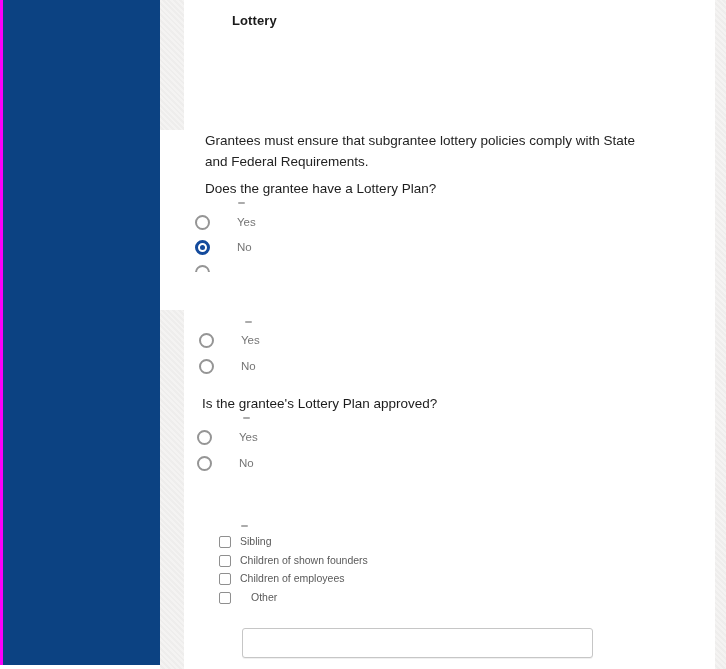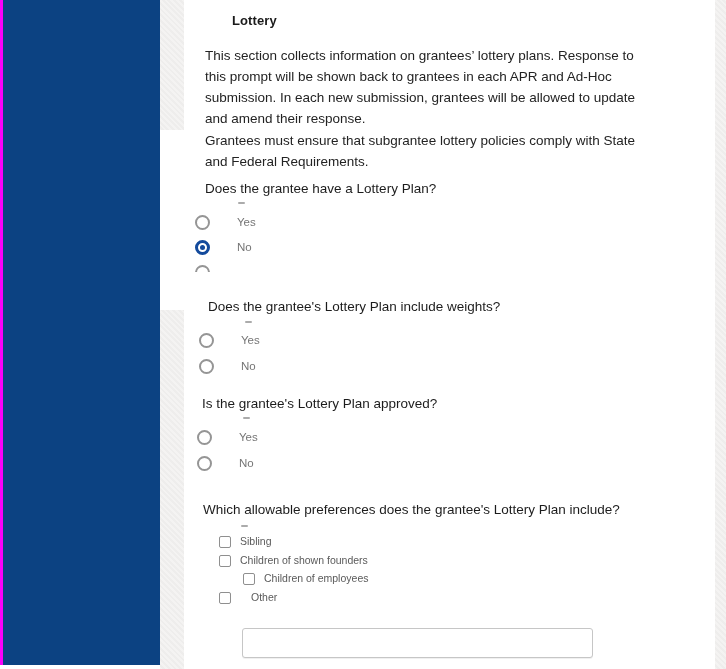--- a/index.html
+++ b/index.html
@@ -89,42 +89,37 @@
 <div class="stage">
   <div class="left-edge"></div>
   <div class="sidebar"></div>
   <div class="gutter"></div>
   <div class="gutter-band"></div>
   <div class="right-strip"></div>
 
   <div class="content">
     <h1 class="title">Lottery</h1>
 
-    <p class="para p1">This section collects information on grantees’ lottery plans. Response to
-this prompt will be shown back to grantees in each APR and Ad-Hoc
-submission. In each new submission, grantees will be allowed to update
-and amend their response.</p>
     <p class="para p2">Grantees must ensure that subgrantee lottery policies comply with State
 and Federal Requirements.</p>
 
     <div class="question q1">Does the grantee have a Lottery Plan?</div>
     <div class="mark m1"></div>
     <div class="radio-row" style="left:11px;top:214px;">
       <span class="radio"></span>
       <span class="radio-label">Yes</span>
     </div>
     <div class="radio-row" style="left:11px;top:239px;">
       <span class="radio selected"></span>
       <span class="radio-label">No</span>
     </div>
     <div class="arc-clip">
         <span class="radio"></span>
       </div>
 
-    <div class="question q2">Does the grantee's Lottery Plan include weights?</div>
     <div class="mark m2"></div>
     <div class="radio-row" style="left:15px;top:332px;">
       <span class="radio"></span>
       <span class="radio-label">Yes</span>
     </div>
     <div class="radio-row" style="left:15px;top:358px;">
       <span class="radio"></span>
       <span class="radio-label">No</span>
     </div>
 
@@ -132,31 +127,30 @@
     <div class="mark m3"></div>
     <div class="radio-row" style="left:13px;top:429px;">
       <span class="radio"></span>
       <span class="radio-label">Yes</span>
     </div>
     <div class="radio-row" style="left:13px;top:455px;">
       <span class="radio"></span>
       <span class="radio-label">No</span>
     </div>
 
-    <div class="question q4">Which allowable preferences does the grantee's Lottery Plan include?</div>
     <div class="mark m4"></div>
     <div class="check-row" style="left:35px;top:535px;align-items:center;">
       <span class="checkbox"></span>
       <span class="check-label">Sibling</span>
     </div>
     <div class="check-row" style="left:35px;top:554px;">
       <span class="checkbox"></span>
       <span class="check-label">Children of shown founders</span>
     </div>
-    <div class="check-row" style="left:35px;top:572px;margin-left:24px;">
+    <div class="check-row" style="left:35px;top:572px;">
       <span class="checkbox"></span>
       <span class="check-label">Children of employees</span>
     </div>
     <div class="check-row" style="left:35px;top:591px;gap:20px;">
       <span class="checkbox"></span>
       <span class="check-label">Other</span>
     </div>
 
     <div class="other-label">If other, please specify</div>
     <input class="other-input" type="text" value="" style="">

